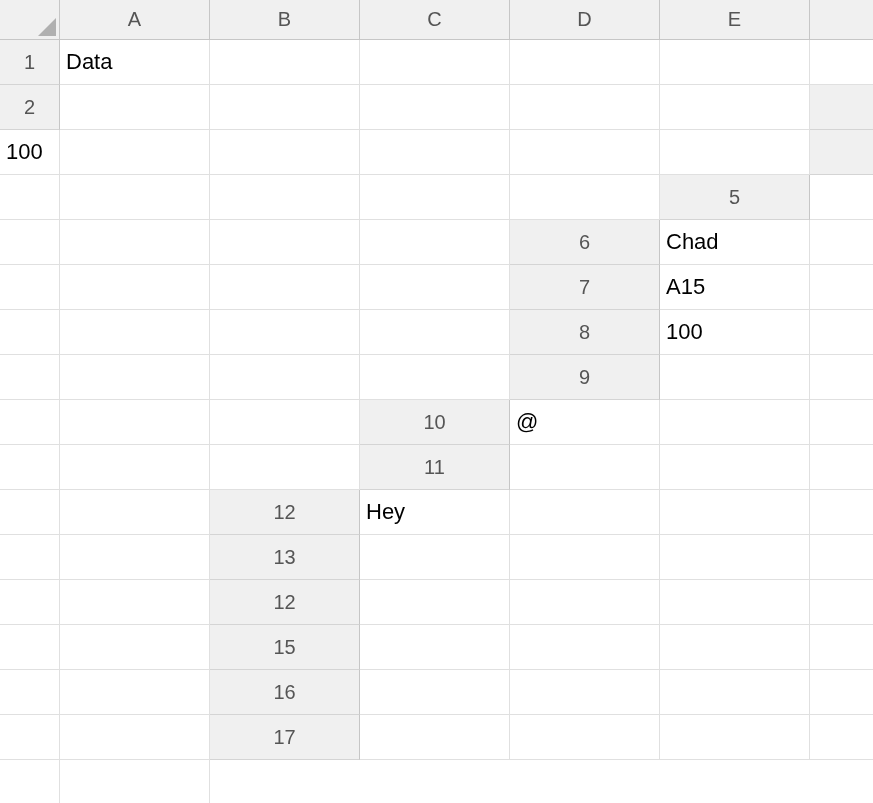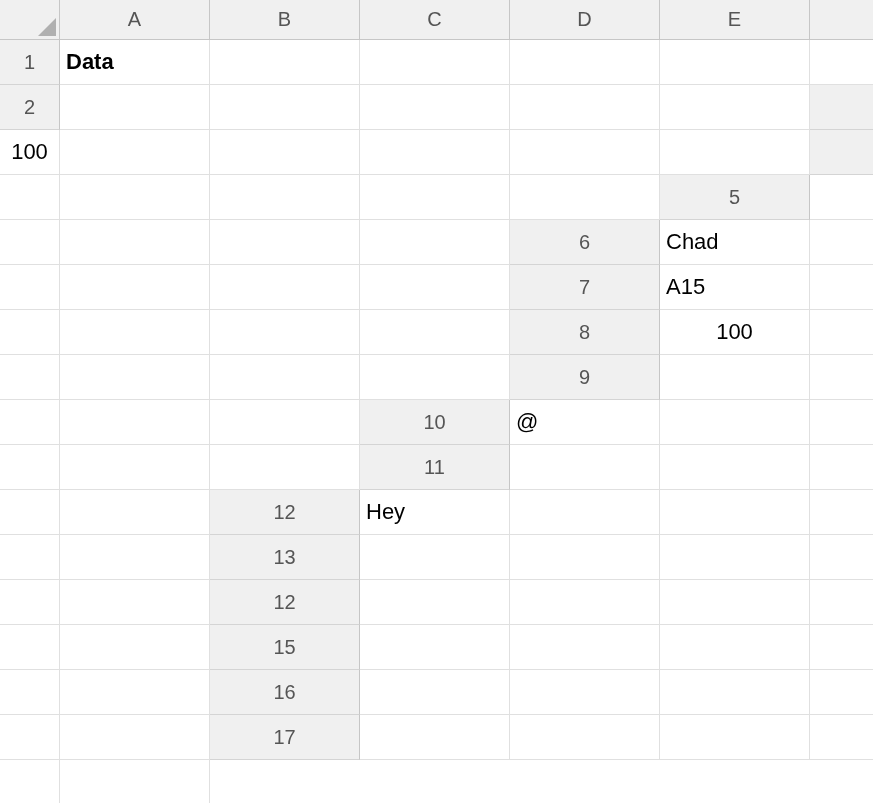--- a/index.html
+++ b/index.html
@@ -53,23 +53,23 @@
   }
   .cell {
     border-right: 1px solid #e0e0e0;
     border-bottom: 1px solid #e0e0e0;
     display: flex;
     align-items: center;
     padding: 0 6px;
     white-space: nowrap;
     overflow: hidden;
   }
-  .cell.num { justify-content: center; }
+  .cell.num { justify-content: flex-start; }
   .cell.txt { justify-content: flex-start; }
-  .cell.bold { font-weight: 700; }
+  .cell.bold { font-weight: 400; }
 </style>
 </head>
 <body>
 
 <div class="sheet" id="sheet" style="grid-template-rows: 40px repeat(17, 45px);">
     <div class="corner" style="height: 40px;">
       <svg width="18" height="18">
         <polygon points="18,0 18,18 0,18" fill="#b0b0b0"></polygon>
       </svg>
     </div>

